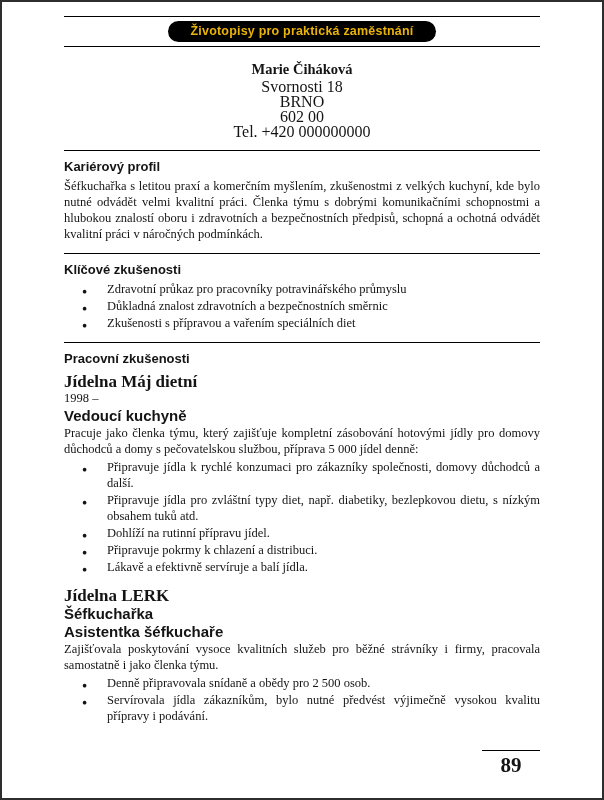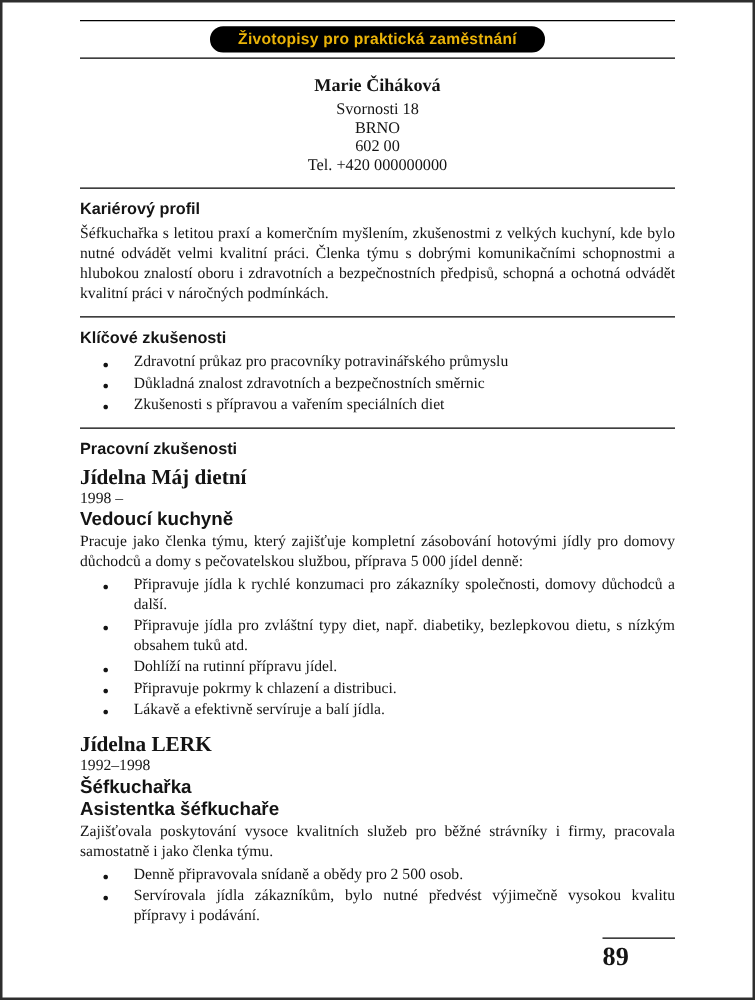--- a/index.html
+++ b/index.html
@@ -28,21 +28,21 @@
     border-radius: 12px;
     padding: 3px 22px;
     font-family: "Liberation Sans", sans-serif;
     font-weight: 700;
     font-size: 12.5px; line-height: 15px;
     letter-spacing: 0.2px;
   }
 
   .contact { text-align: center; margin-top: 13px; }
   .contact-name { font-weight: 700; font-size: 14.5px; line-height: 19px; text-align: center; }
-  .contact-line { font-size: 13px; line-height: 15px; }
+  .contact-line { font-size: 16px; line-height: 15px; }
 
   h2 {
     font-family: "Liberation Sans", sans-serif;
     font-size: 13px; font-weight: 700;
     line-height: 15px;
     margin: 8px 0 4px 0;
   }
   p.body {
     font-size: 12.5px; line-height: 16px;
     text-align: justify;
@@ -69,21 +69,21 @@
   .job + .job { margin-top: 12px; }
   .employer { font-weight: 700; font-size: 17px; line-height: 17px; }
   .period { font-size: 12.5px; line-height: 16px; }
   .job-title {
     font-family: "Liberation Sans", sans-serif;
     font-weight: 700; font-size: 15px; line-height: 16px;
     margin-top: 2px;
   }
   .job p.body { margin-top: 1px; }
 
-  .footer { position: absolute; right: 62px; bottom: 20px; text-align: left; }
+  .footer { position: absolute; right: 62px; bottom: 20px; text-align: center; }
   .pageno-rule { width: 58px; height: 1px; background: #000; margin-left: auto; }
   .pageno { font-size: 21px; font-weight: 700; line-height: 26px; padding-top: 1px; }
 </style>
 </head>
 <body>
 
 <div class="page">
 
   <div class="rule"></div>
   <div class="banner-row">
@@ -123,21 +123,20 @@
       <li>Připravuje jídla k rychlé konzumaci pro zákazníky společnosti, domovy důchodců a další.</li>
       <li>Připravuje jídla pro zvláštní typy diet, např. diabetiky, bezlepkovou dietu, s nízkým obsahem tuků atd.</li>
       <li>Dohlíží na rutinní přípravu jídel.</li>
       <li>Připravuje pokrmy k chlazení a distribuci.</li>
       <li>Lákavě a efektivně servíruje a balí jídla.</li>
     </ul>
   </div>
 
   <div class="job">
     <div class="employer">Jídelna LERK</div>
-    <div class="period">1992–1998</div>
     <div class="job-title">Šéfkuchařka</div>
     <div class="job-title">Asistentka šéfkuchaře</div>
     <p class="body">Zajišťovala poskytování vysoce kvalitních služeb pro běžné strávníky i firmy, pracovala samostatně i jako členka týmu.</p>
     <ul class="bullets">
       <li>Denně připravovala snídaně a obědy pro 2 500 osob.</li>
       <li>Servírovala jídla zákazníkům, bylo nutné předvést výjimečně vysokou kvalitu přípravy i podávání.</li>
     </ul>
   </div>
 
   <div class="footer">

